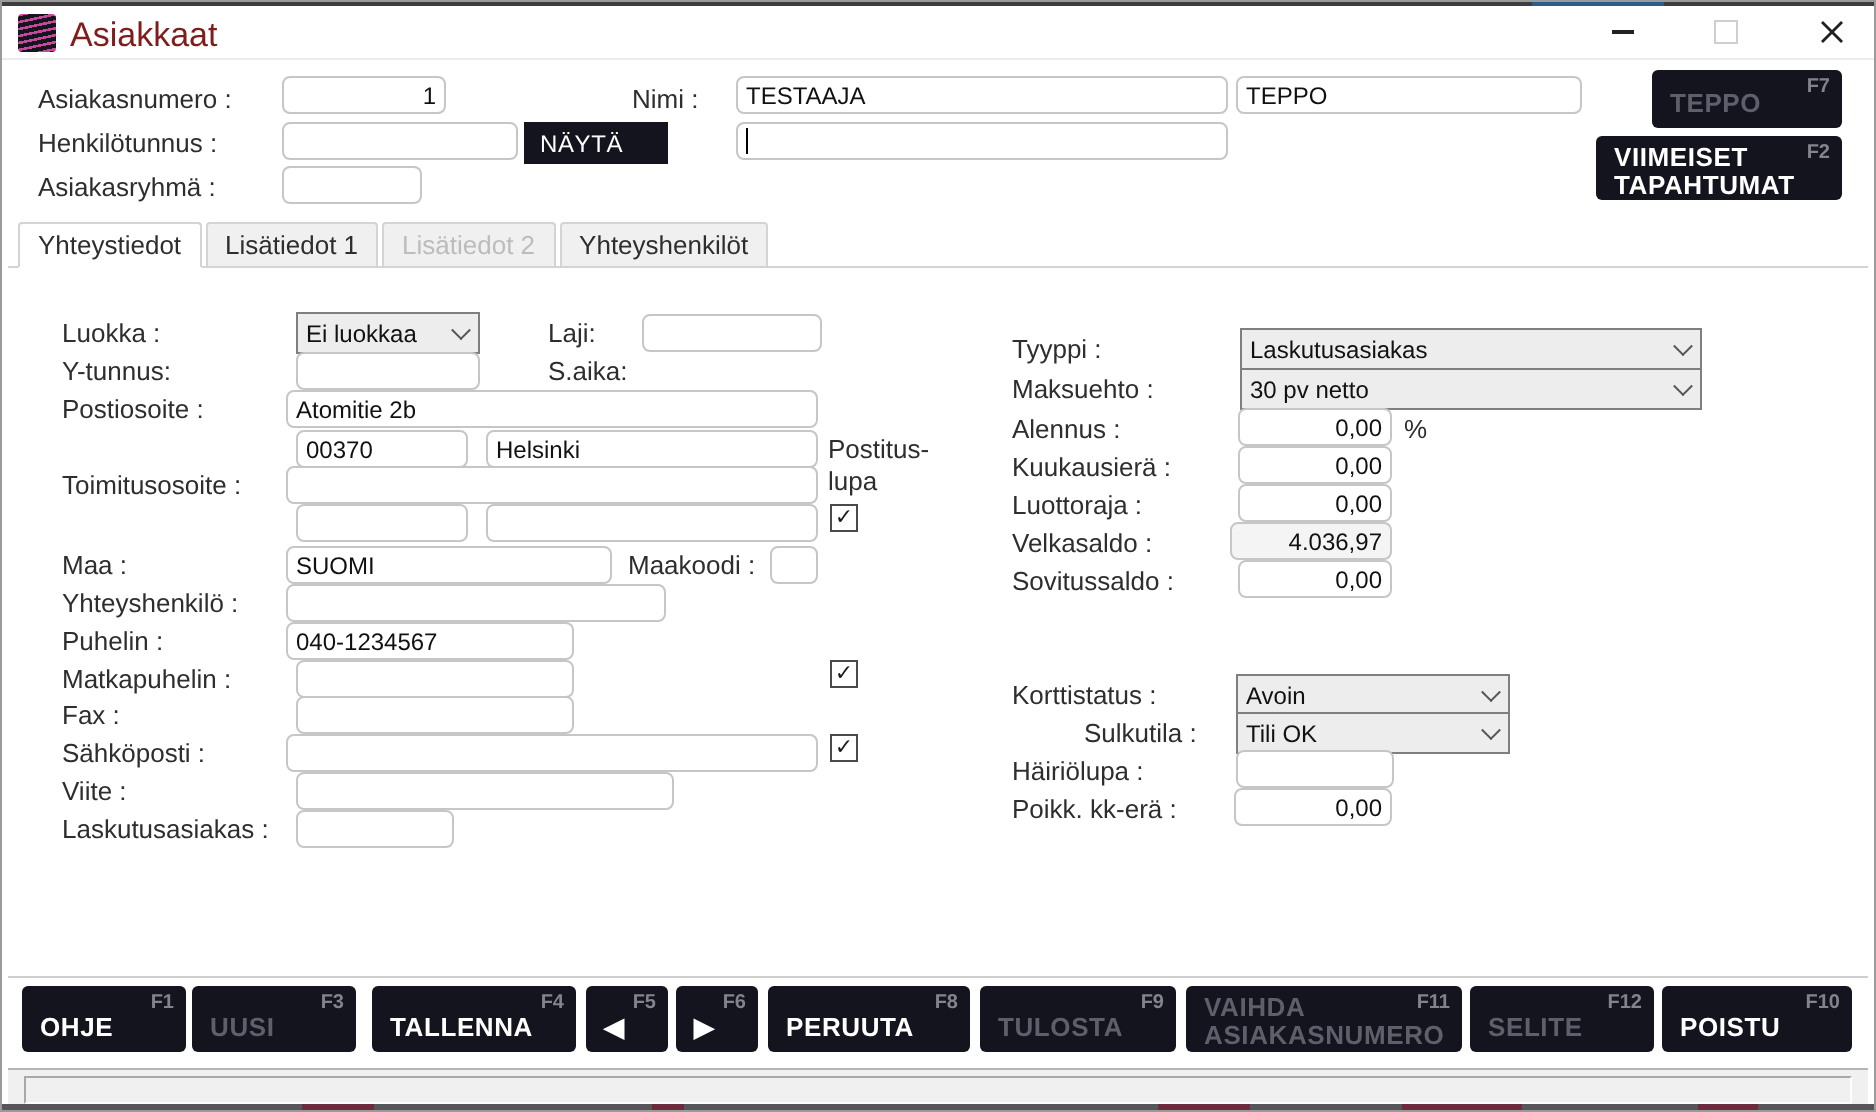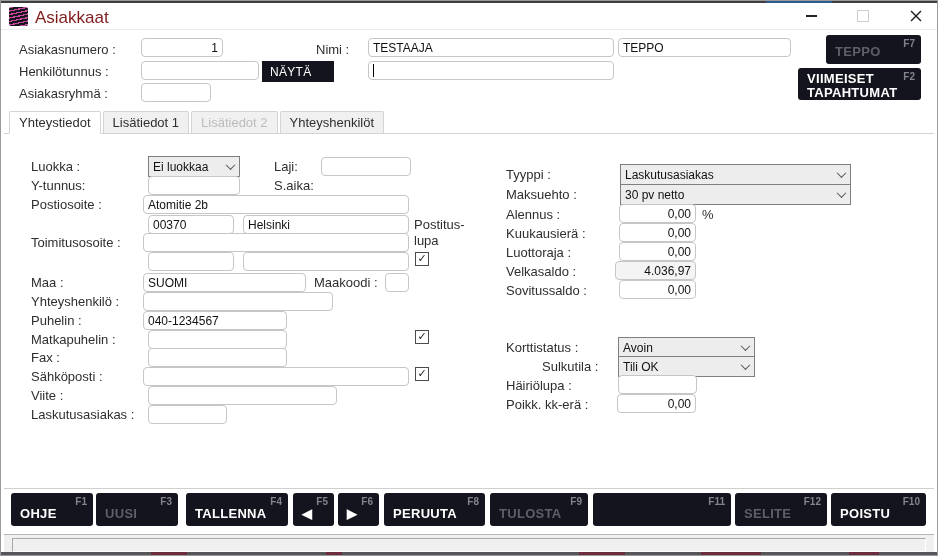--- a/index.html
+++ b/index.html
@@ -242,20 +242,21 @@
   </div>
   <div class="tbtn" style="left:383px;width:101px;">
     <span class="dklabel">PERUUTA</span>
     <span class="fkey">F8</span>
   </div>
   <div class="tbtn disabled" style="left:489px;width:98px;">
     <span class="dklabel">TULOSTA</span>
     <span class="fkey">F9</span>
   </div>
   <div class="tbtn disabled twoline" style="left:592px;width:138px;">
+    <span class="dklabel">VAIHDA ASIAKASNUMERO</span>
     <span class="fkey">F11</span>
   </div>
   <div class="tbtn disabled" style="left:734px;width:92px;">
     <span class="dklabel">SELITE</span>
     <span class="fkey">F12</span>
   </div>
   <div class="tbtn" style="left:830px;width:95px;">
     <span class="dklabel">POISTU</span>
     <span class="fkey">F10</span>
   </div>

